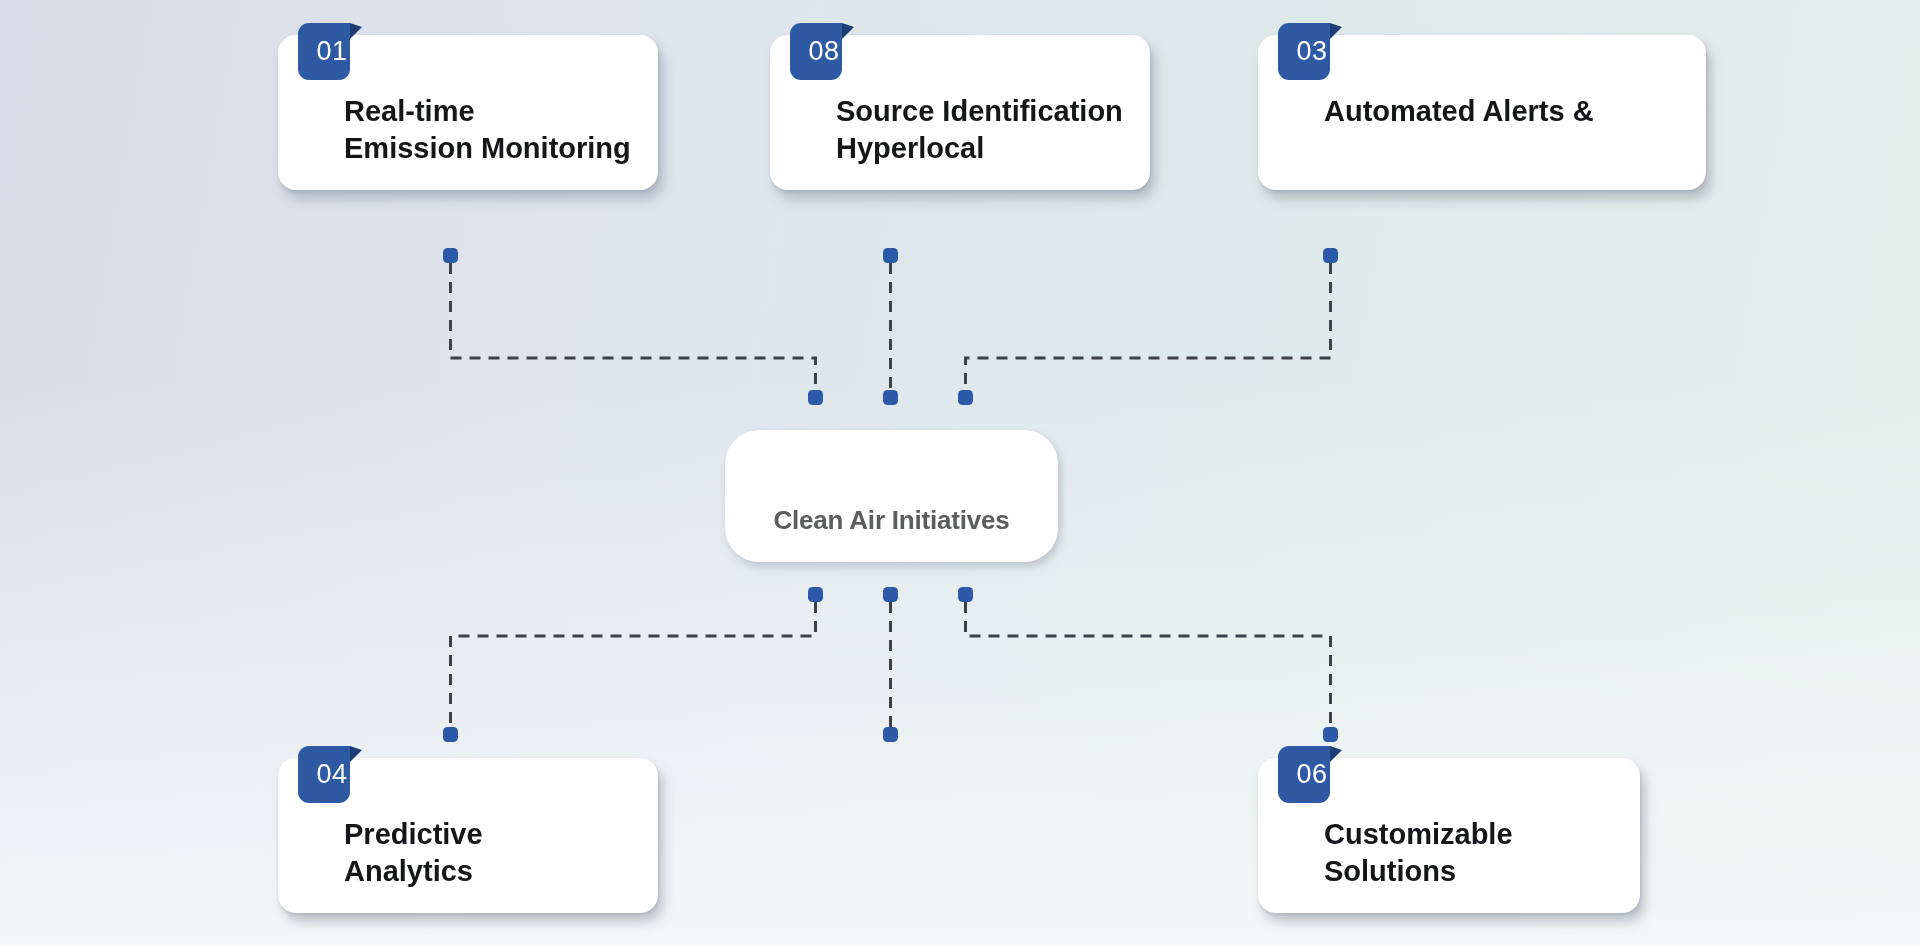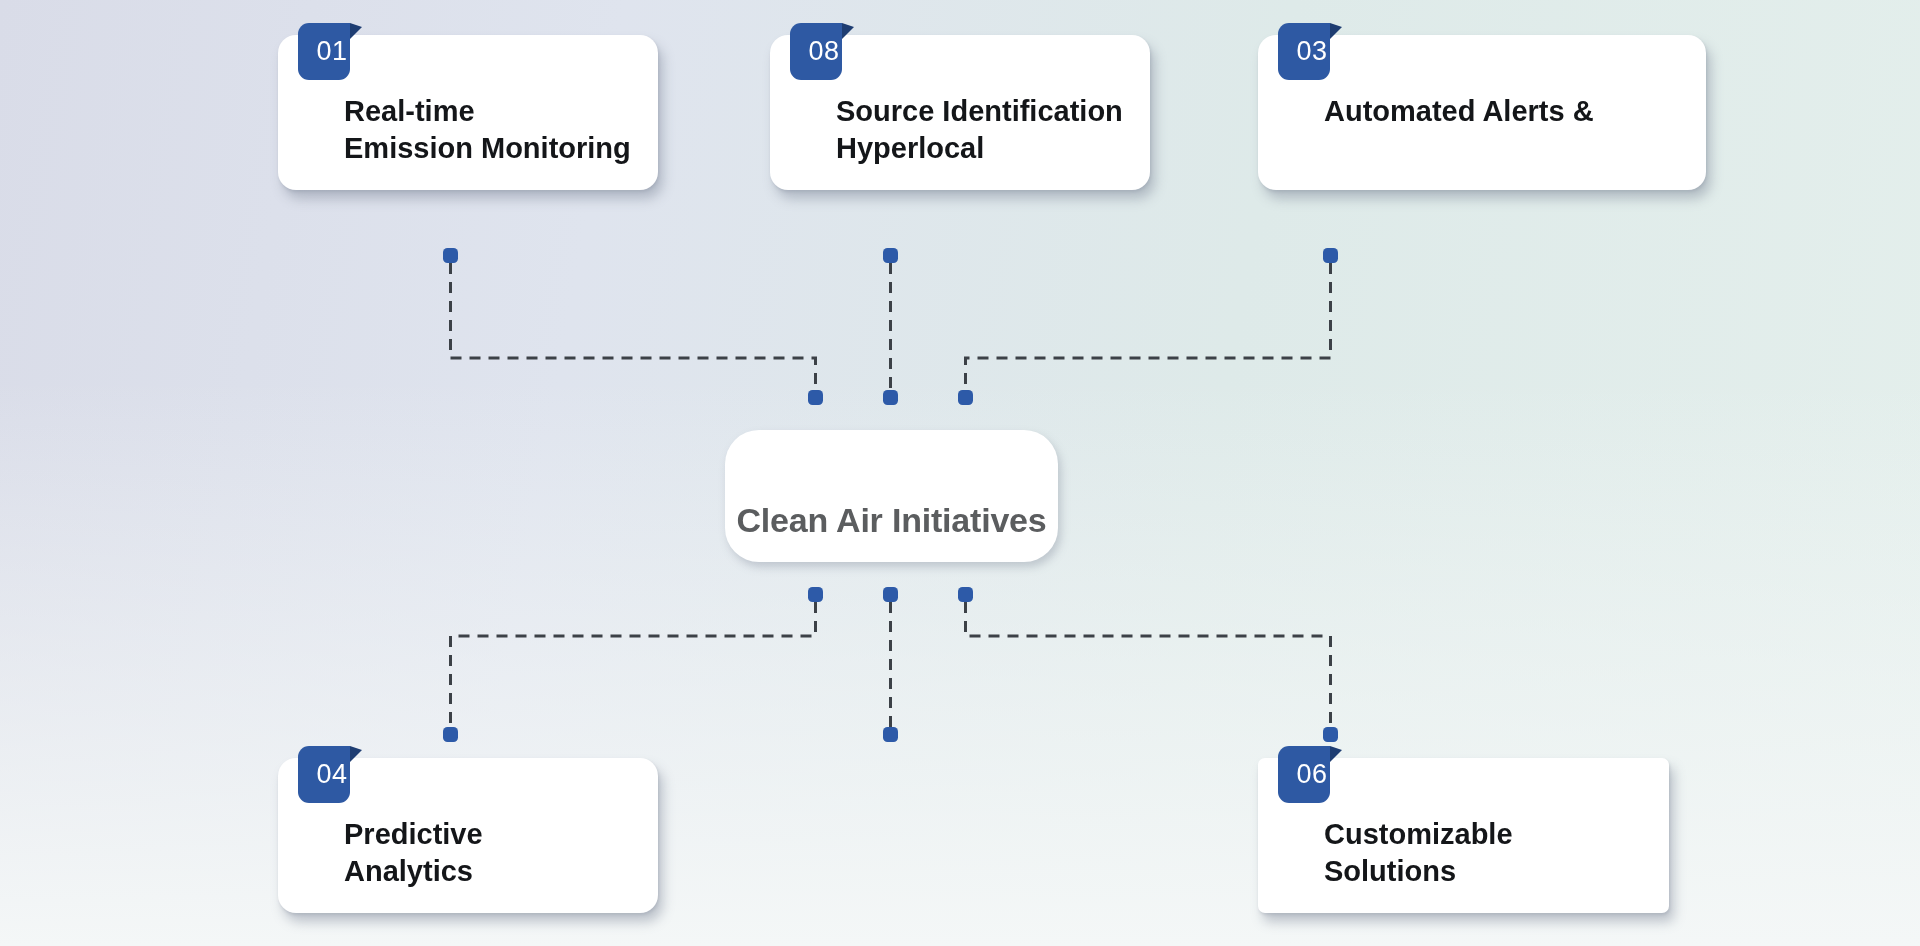--- a/index.html
+++ b/index.html
@@ -44,21 +44,21 @@
     width:380px;height:155px;
     background:var(--card-bg);
     border-radius:18px;
     box-shadow:5px 9px 12px rgba(126,136,152,0.45), 1px 2px 3px rgba(126,136,152,0.25);
   }
   .card.p1{left:278px;top:35px;}
   .card.p2{left:770px;top:35px;}
   .card.p3{left:1258px;top:35px;width:448px;text-align:center;}
   .card.p4{left:278px;top:758px;}
   .card.p5{left:770px;top:758px;}
-  .card.p6{left:1258px;top:758px;width:411px;border-radius:7px;}
+  .card.p6{left:1258px;top:758px;width:382px;}
   .badge{
     position:absolute;
     left:20px;top:-12px;
     width:52px;height:57px;
     background:var(--badge-blue);
     border-radius:11px 0 11px 11px;
     color:#ffffff;
     font-size:27px;
     display:flex;align-items:center;justify-content:center;
     letter-spacing:0.5px;
@@ -92,21 +92,21 @@
   .center-node::before{
     content:"";
     position:absolute;inset:0;
     transform:translate(15px,12px);
     background:#edeff2;
     border-radius:34px;
     z-index:-1;
     box-shadow:5px 7px 10px rgba(120,130,145,0.30);
   }
   .center-node-label{
-    font-size:34px;
+    font-size:26px;
     font-weight:700;
     color:var(--center-text);
     letter-spacing:-0.2px;
     margin-top:48px;
   }
 </style>
 </head>
 <body>
 
 <div class="stage">

